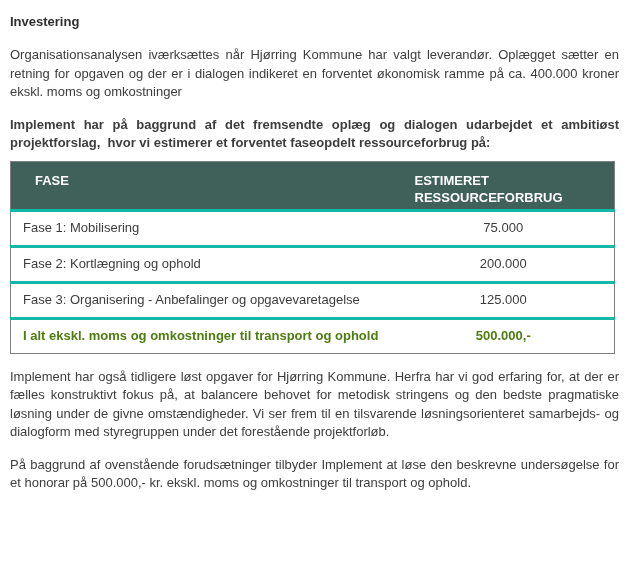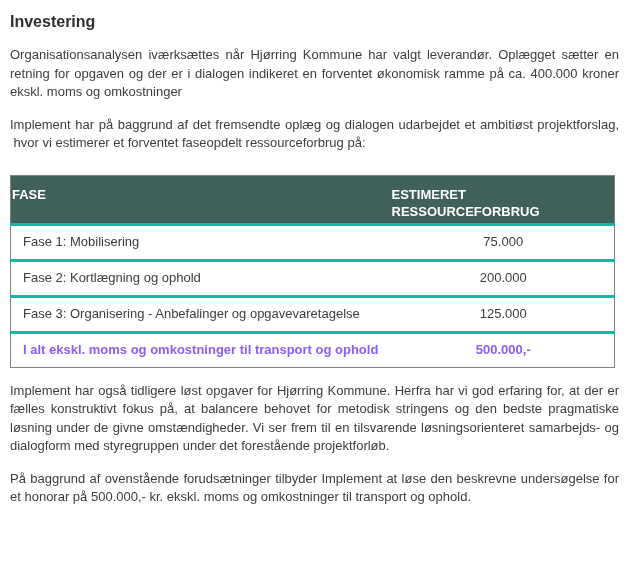--- a/index.html
+++ b/index.html
@@ -10,66 +10,66 @@
     height: 577px;
     background: #ffffff;
     font-family: "Liberation Sans", "DejaVu Sans", sans-serif;
     font-size: 13px;
     line-height: 18.5px;
     color: #3d3d3d;
     padding: 14px 10px 0 10px;
     overflow: hidden;
   }
   .doc-heading {
-    font-size: 16px;
+    font-size: 13px;
     font-weight: bold;
     color: #2f2f2f;
     margin-bottom: 17px;
     line-height: 15px;
   }
   .para {
     text-align: justify;
     margin-bottom: 14px;
   }
-  .para.tight { margin-bottom: 22px; }
+  .para.tight { margin-bottom: 8px; font-weight: bold; }
   .para.italic { }
   table.resource-table {
     width: 604px;
     border-collapse: collapse;
     border: 1px solid #7f7f7f;
     margin: 0 0 14px 0;
     table-layout: fixed;
   }
   table.resource-table col.c1 { width: 380px; }
   table.resource-table col.c2 { width: 224px; }
   .resource-table th {
     background: #40605a;
     color: #ffffff;
     font-weight: bold;
     text-align: left;
     vertical-align: top;
-    padding: 10px 8px 3px 1px;
+    padding: 10px 8px 3px 24px;
     line-height: 17px;
     font-size: 13px;
   }
   .resource-table th.col-value { padding-right: 40px; margin-top: 48px; }
   .resource-table td {
     vertical-align: top;
     padding: 8px 8px 9px 12px;
     line-height: 16px;
     border-top: 3px solid #14b8a6;
     background: #ffffff;
   }
   .resource-table td.value-cell {
     text-align: center;
     padding-right: 10px;
   }
   .resource-table tr.total-row td {
     font-weight: bold;
-    color: #8b5cf6;
+    color: #4d7c0f;
   }
 </style>
 </head>
 <body>
 
 <div class="page">
 
   <div class="doc-heading">Investering</div>
 
   <p class="para">Organisationsanalysen iværksættes når Hjørring Kommune har valgt leverandør. Oplægget sætter en retning for opgaven og der er i dialogen indikeret en forventet økonomisk ramme på ca. 400.000 kroner ekskl. moms og omkostninger</p>

